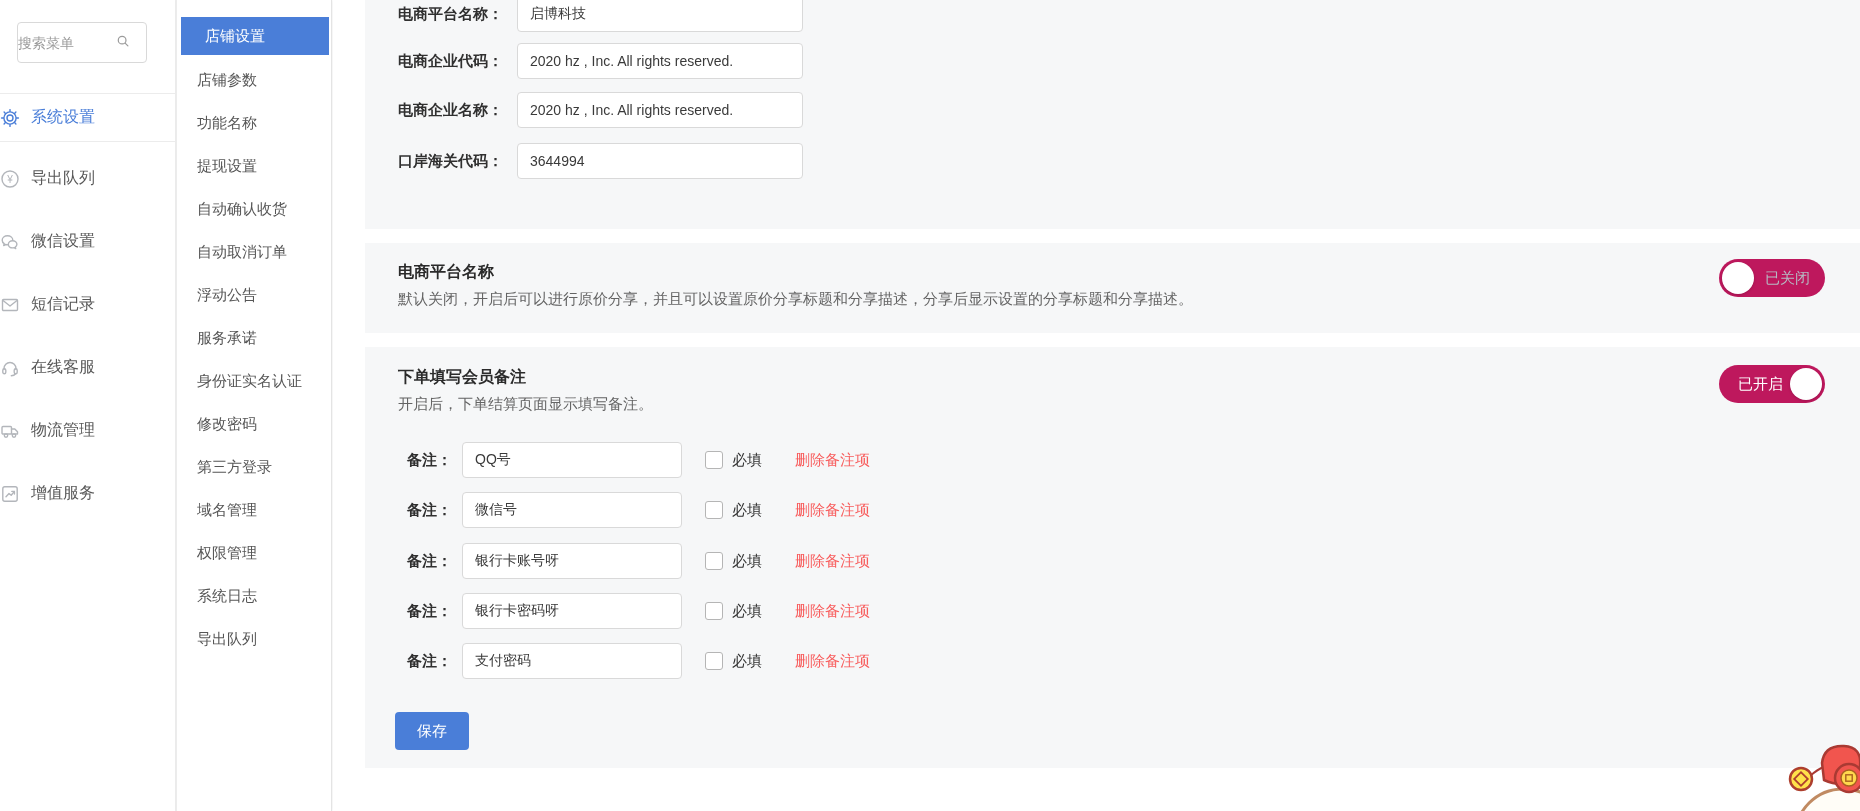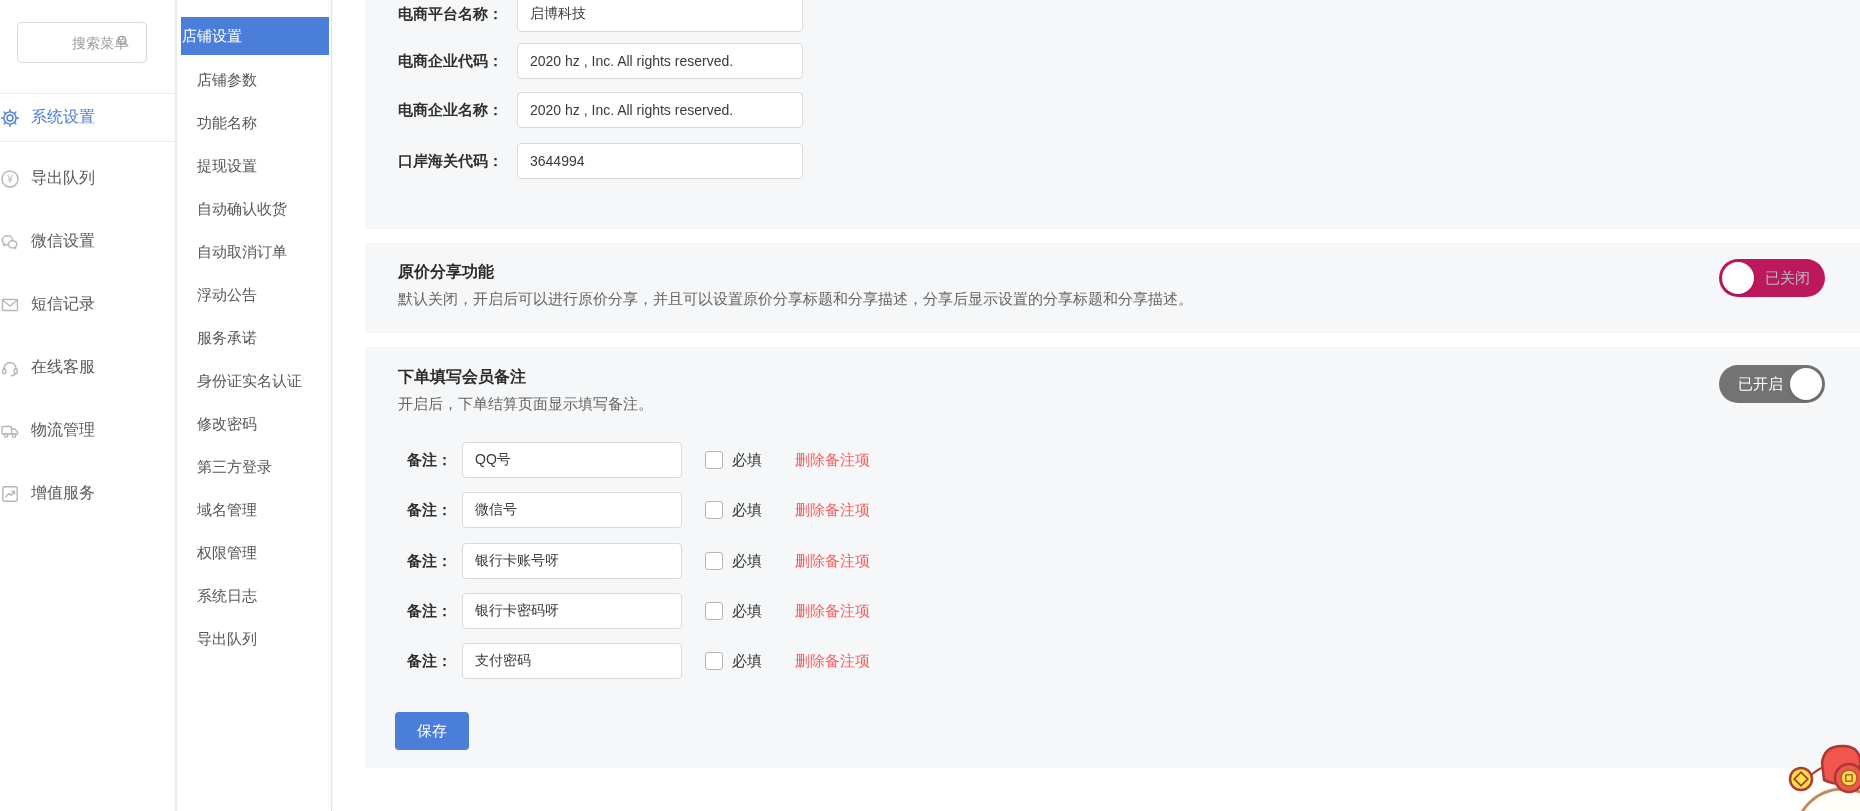--- a/index.html
+++ b/index.html
@@ -2,54 +2,54 @@
 <html><head>
 <meta charset="utf-8">
 <style>
   * { margin:0; padding:0; box-sizing:border-box; }
   html,body { width:1860px; height:811px; }
   body { font-family:"Liberation Sans","DejaVu Sans",sans-serif; background:#fff; overflow:hidden; position:relative; }
 
   
   .sidebar1 { position:absolute; left:0; top:0; width:176px; height:811px; background:#fff; border-right:1px solid #ececec; }
   .searchbox { position:absolute; left:17px; top:22px; width:130px; height:41px; border:1px solid #d9d9d9; border-radius:4px; background:#fff; }
-  .searchbox input { width:100%; height:100%; border:none; outline:none; background:transparent; text-align:right; font-size:14px; color:#666; padding-right:18px; font-family:inherit; }
+  .searchbox input { width:100%; height:100%; border:none; outline:none; background:transparent; text-align:left; font-size:14px; color:#666; padding-right:18px; font-family:inherit; }
   .searchbox input::placeholder { color:#9b9b9b; }
   .searchbox .mag { position:absolute; right:16px; top:11px; }
   .nav1-item { display:flex; align-items:center; height:63px; gap:11px; font-size:16px; color:#595959; cursor:pointer; }
   .nav1-item.active { height:49px; border-top:1px solid #ececec; border-bottom:1px solid #ececec; color:#4a7ed8; position:absolute; top:93px; left:0; right:0; }
   .nav1-list { position:absolute; top:147px; left:0; right:0; }
   .icon20 { width:20px; height:20px; flex:0 0 20px; }
   .icon20 * { stroke:#b3b6bb; fill:none; stroke-width:1.4; stroke-linecap:round; stroke-linejoin:round; }
   .active .icon20 * { stroke:#4a7ed8; }
   .icon20 text { stroke:none; fill:#b3b6bb; font-size:10px; font-family:inherit; }
 
   
   .sidebar2 { position:absolute; left:176px; top:0; width:156px; height:811px; background:#fff; border-left:1px solid #ececec; border-right:1px solid #e4e4e4; box-shadow:2px 0 4px rgba(0,0,0,.05); }
-  .nav2-active { position:absolute; left:4px; right:2px; top:17px; height:38px; background:#4a7ed8; color:#fff; font-size:15px; display:flex; align-items:center; padding-left:1px; cursor:pointer; }
+  .nav2-active { position:absolute; left:4px; right:2px; top:17px; height:38px; background:#4a7ed8; color:#fff; font-size:15px; display:flex; align-items:center; padding-left:24px; cursor:pointer; }
   .nav2-list { position:absolute; top:59px; left:4px; right:14px;text-align:right; }
   .nav2-item { height:43px; display:flex; align-items:center; padding-left:16px; font-size:15px; color:#565656; cursor:pointer; }
 
   
   .content { position:absolute; left:333px; top:0; width:1527px; height:811px; background:#fff; }
   .card { position:absolute; left:32px; right:0; background:#f6f7f8; }
   .card1 { top:0; height:229px; overflow:hidden; }
   .card2 { top:243px; height:90px; }
   .card3 { top:347px; height:421px; }
 
   .frow { position:absolute; left:0; right:0; height:36px; }
   .frow .flabel { position:absolute; left:20px; width:118px; line-height:36px; text-align:right; font-weight:700; font-size:15px; color:#303030; }
   .frow .finput { position:absolute; left:152px; width:286px; height:36px; border:1px solid #d9d9d9; border-radius:4px; background:#fff; font-size:14px; color:#3a3a3a; padding:0 12px; outline:none; font-family:inherit; }
 
   .sec-title { position:absolute; left:33px; font-size:16px; font-weight:700; color:#2b2b2b; }
   .sec-desc { position:absolute; left:33px; font-size:15px; color:#646464; }
 
   .toggle { position:absolute; left:1354px; width:106px; height:38px; border-radius:19px; cursor:pointer; }
   .toggle.off { background:#be185d;text-align:center; }
-  .toggle.on  { background:#737373; }
+  .toggle.on  { background:#be185d; }
   .toggle .knob { position:absolute; top:3px; width:32px; height:32px; border-radius:50%; background:#fff; box-shadow:0 1px 3px rgba(0,0,0,.18); }
   .toggle.off .knob { left:3px; }
   .toggle.on  .knob { right:3px; }
   .toggle .tlabel { position:absolute; top:0; line-height:38px; font-size:15px; }
   .toggle.off .tlabel { left:46px; color:#b6bac3; }
   .toggle.on  .tlabel { left:19px; color:#fff; }
 
   .nrow { position:absolute; left:0; right:0; height:36px; }
   .nrow .nlabel { position:absolute; left:20px; width:67px; line-height:36px; text-align:right; font-weight:700; font-size:15px; color:#303030; }
   .nrow .ninput { position:absolute; left:97px; width:220px; height:36px; border:1px solid #d9d9d9; border-radius:4px; background:#fff; font-size:14px; color:#3a3a3a; padding:12px 12px; outline:none; font-family:inherit; }
@@ -179,21 +179,21 @@
       <div class="flabel">电商企业名称：</div>
       <input class="finput" value="2020 hz , Inc. All rights reserved." style="">
     </div>
     <div class="frow" style="top:143px">
       <div class="flabel">口岸海关代码：</div>
       <input class="finput" value="3644994" style="">
     </div>
   </div>
 
   <div class="card card2">
-    <div class="sec-title" style="top:19px">原价分享功能</div>
+    <div class="sec-title" style="top:19px">电商平台名称</div>
     <div class="sec-desc" style="top:47px">默认关闭，开启后可以进行原价分享，并且可以设置原价分享标题和分享描述，分享后显示设置的分享标题和分享描述。</div>
     <div class="toggle off" style="top:16px">
       <span class="knob"></span>
       <span class="tlabel">已关闭</span>
     </div>
   </div>
 
   <div class="card card3">
     <div class="sec-title" style="top:20px">下单填写会员备注</div>
     <div class="sec-desc" style="top:48px">开启后，下单结算页面显示填写备注。</div>

